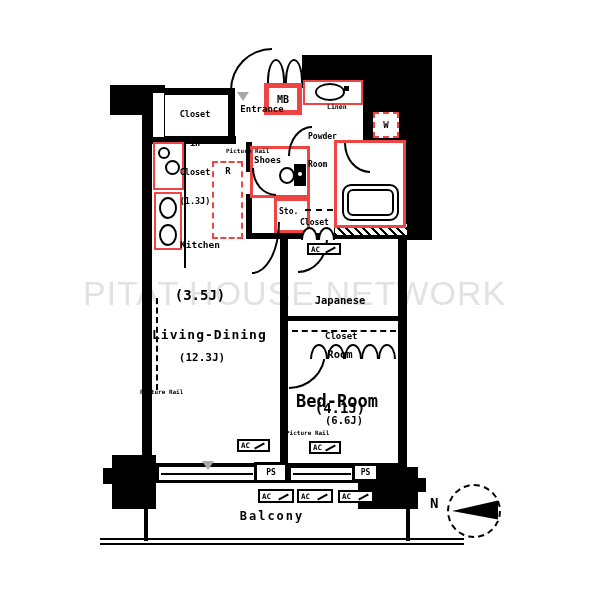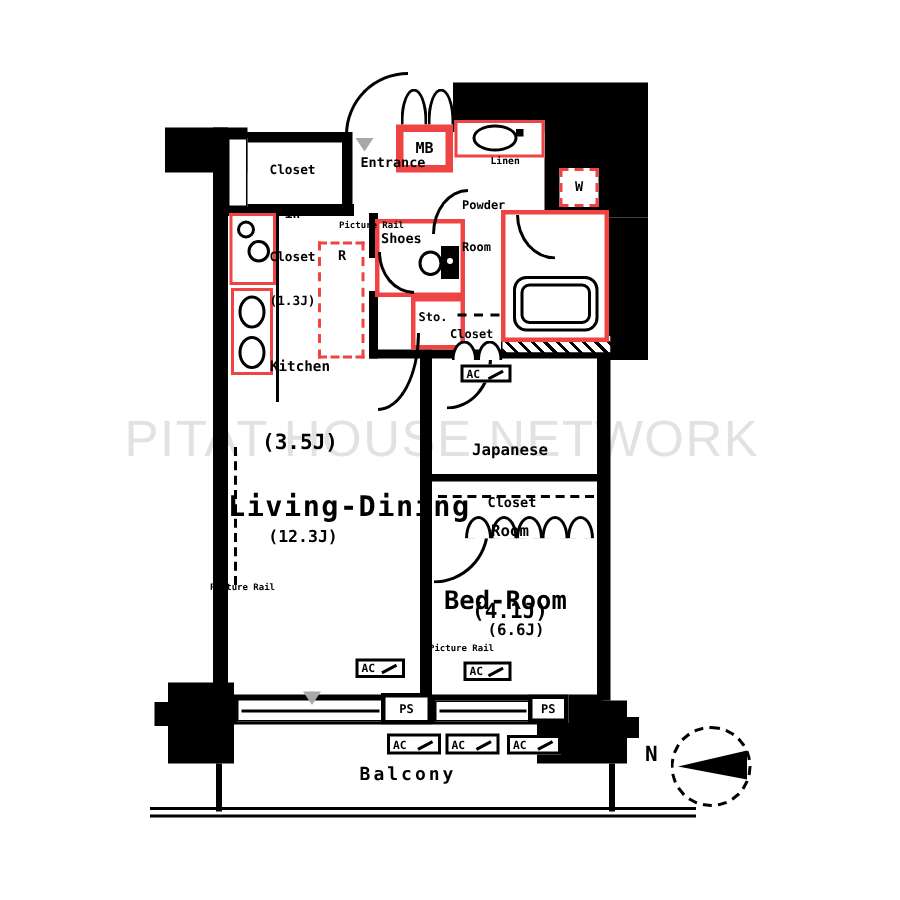--- a/index.html
+++ b/index.html
@@ -196,21 +196,21 @@
   <div class="lbl" style="left:300px;top:218px;font-size:8px">Closet</div>
   <div class="lbl ctr" style="left:296px;top:257px;width:88px">
     <div style="font-size:10.5px">Japanese</div>
     <div style="font-size:10.5px;margin-top:5px">Room</div>
     <div style="font-size:14px;margin-top:4px">(4.1J)</div>
   </div>
   <div class="lbl" style="left:325px;top:331px;font-size:9px">Closet</div>
   <div class="lbl ctr" style="left:296px;top:392px;width:76px;font-size:17px">Bed-Room</div>
   <div class="lbl ctr" style="left:322px;top:414px;width:44px;font-size:10.5px">(6.6J)</div>
   <div class="lbl" style="left:286px;top:430px;font-size:6px">Picture Rail</div>
-  <div class="lbl ctr" style="left:152px;top:328px;width:128px;font-size:19px;letter-spacing:1px">Living-Dining</div>
+  <div class="lbl ctr" style="left:152px;top:328px;width:111px;font-size:13px;letter-spacing:1px">Living-Dining</div>
   <div class="lbl ctr" style="left:172px;top:352px;width:60px;font-size:11px">(12.3J)</div>
   <div class="lbl" style="left:140px;top:389px;font-size:6px">Picture Rail</div>
   <div class="lbl ctr" style="left:232px;top:510px;width:80px;font-size:12px;letter-spacing:2px">Balcony</div>
 
   <div class="compass-circle"></div>
   <div class="compass-arrow"></div>
   <div class="lbl" style="left:430px;top:495px;font-size:14px;z-index:7">N</div>
 
 </div>
 

